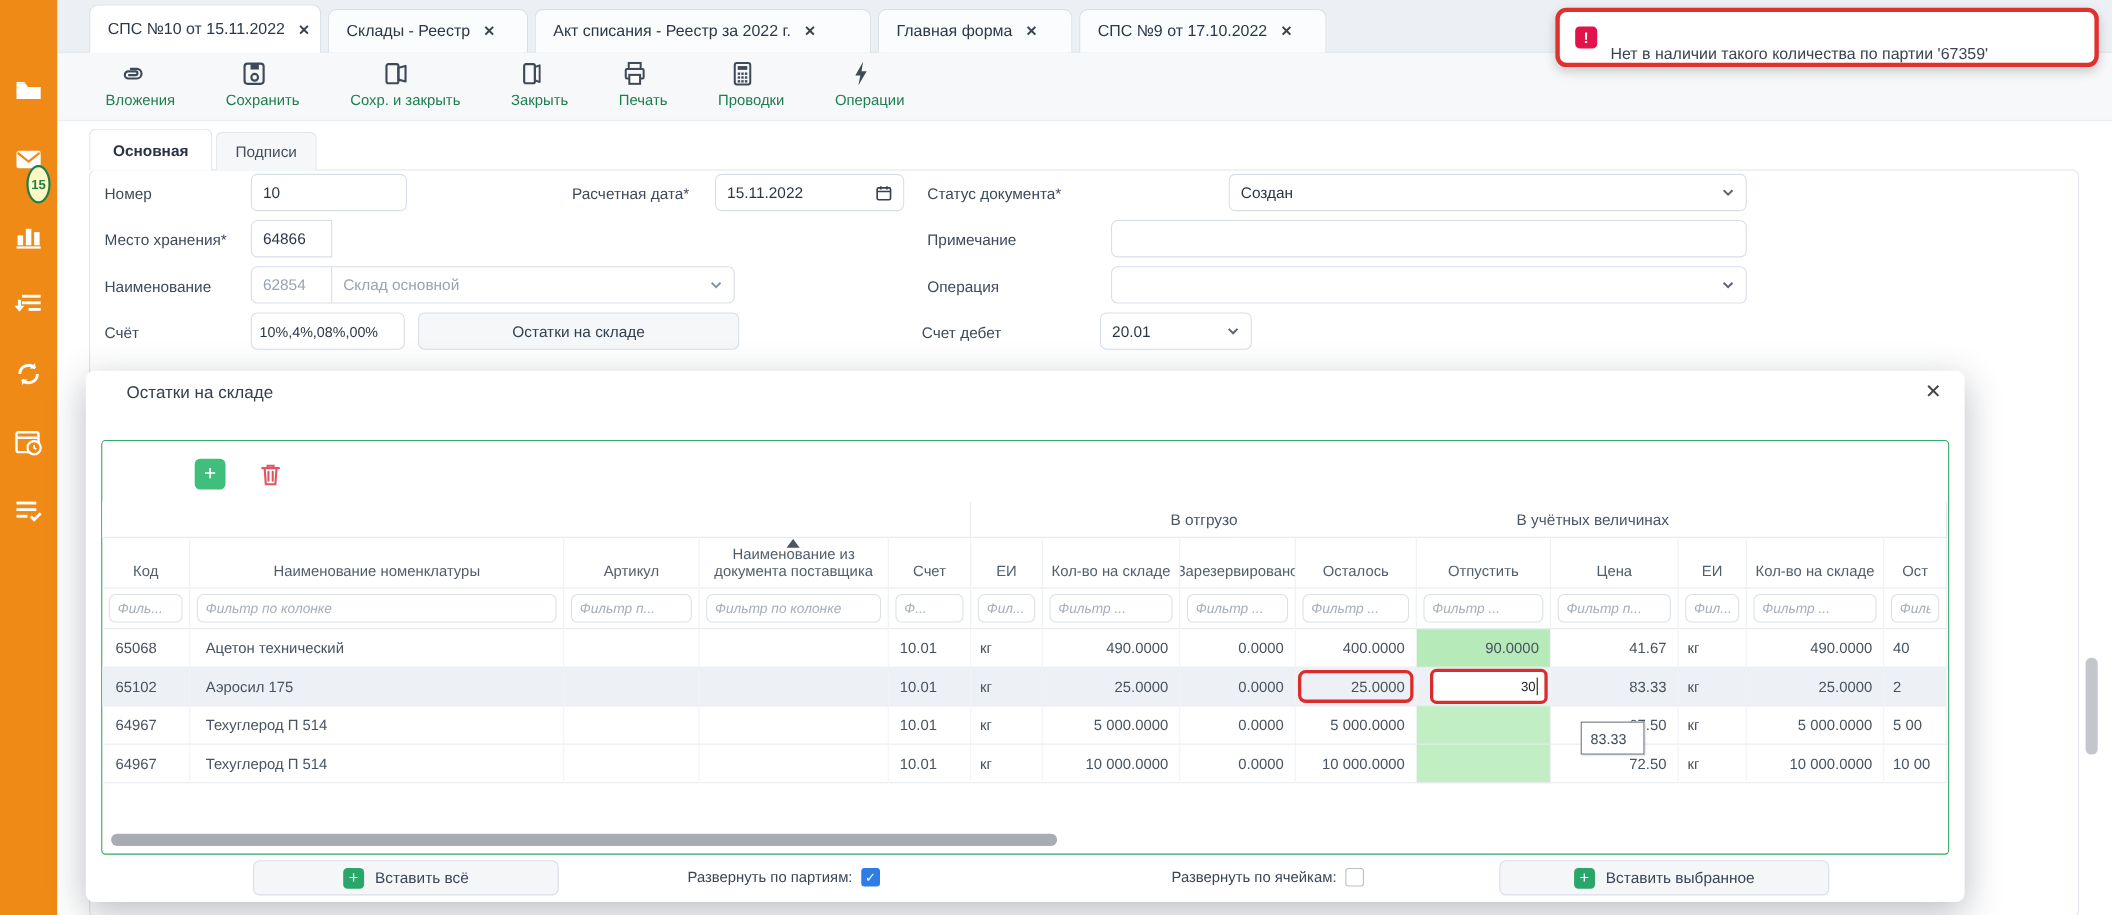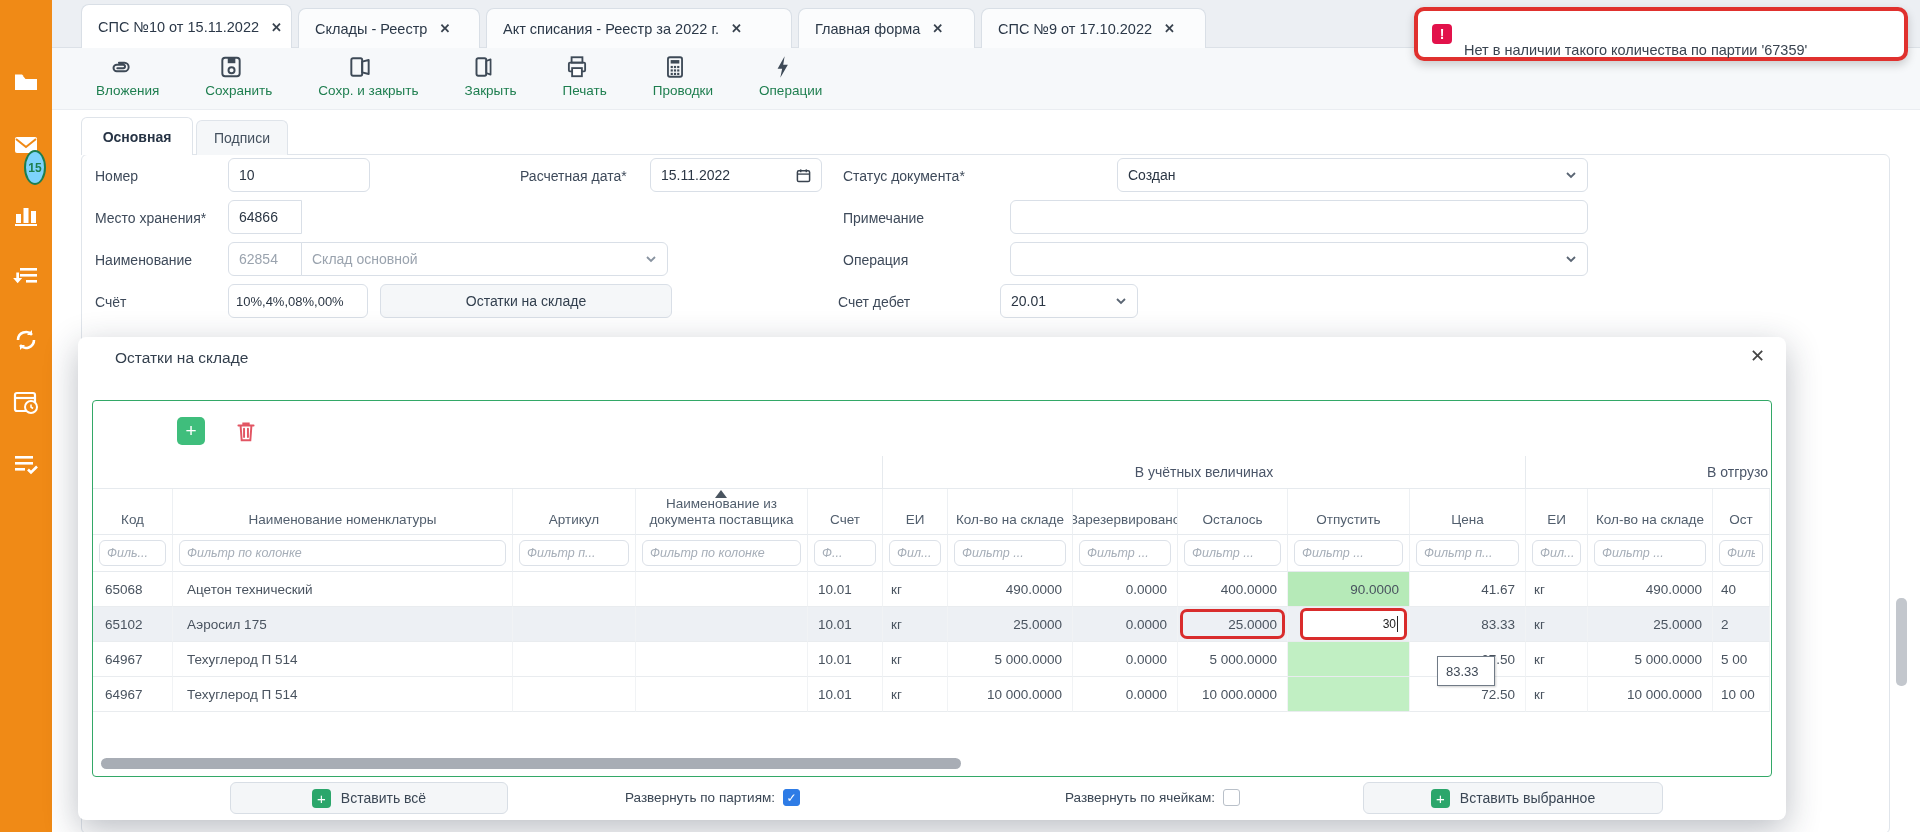--- a/index.html
+++ b/index.html
@@ -4,21 +4,21 @@
 <style>
   html,body{margin:0;padding:0;background:#fff;}
   *{box-sizing:border-box;}
   .stage{position:relative;width:1920px;height:832px;overflow:hidden;background:#fff;
          font-family:"Liberation Sans",sans-serif;color:#3a4554;}
   .abs{position:absolute;}
 
   
   .sidebar{left:0;top:0;width:52px;height:832px;background:#F08A16;z-index:5;}
   .side-ic{position:absolute;left:12px;width:28px;height:28px;}
-  .badge{position:absolute;left:24px;width:22px;height:35px;border-radius:50%;background:#7dd3fc;
+  .badge{position:absolute;left:24px;width:22px;height:35px;border-radius:50%;background:#fef9c3;
          border:2px solid #1E7E4F;color:#1E7E4F;font-size:12px;font-weight:bold;
          display:flex;align-items:center;justify-content:center;}
 
   
   .tabbar{left:52px;top:0;width:1868px;height:48px;background:#ECEFF3;border-bottom:1px solid #DCE1E7;}
   .doctab{position:absolute;top:8px;height:40px;background:#FBFCFD;border:1px solid #D9DFE6;border-bottom:none;
           border-radius:8px 8px 0 0;display:flex;align-items:center;gap:12px;padding:0 16px;
           font-size:14.5px;color:#2B3848;white-space:nowrap;}
   .doctab.active{top:4px;height:45px;background:#FFFFFF;}
   .tab-x{color:#39434f;font-weight:bold;font-size:13px;cursor:pointer;}
@@ -304,22 +304,22 @@
 
     <div class="panel">
       <div class="addbtn">+</div>
       <svg class="trash" viewBox="0 0 24 24">
           <path d="M5 7h14M9.5 7V5h5v2M7 7l1 13.5h8L17 7M10.2 10v7.5M13.8 10v7.5" fill="none" stroke="#E25563" stroke-width="1.8" stroke-linecap="round"></path>
         </svg>
 
       <div class="grid" id="grid">
         <div class="trow">
           <div class="gcell" style="width:790px"></div>
+          <div class="gcell" style="width:244px;border-right:none;justify-content:flex-end;padding-right:2px">В отгрузо</div>
           <div class="gcell" style="width:643px">В учётных величинах</div>
-          <div class="gcell" style="width:244px;border-right:none;justify-content:flex-end;padding-right:2px">В отгрузо</div>
         </div>
         <div class="trow" id="hdr-row">
             <div class="hcell" style="width: 80px;">Код</div>
             <div class="hcell" style="width: 340px;">Наименование номенклатуры</div>
             <div class="hcell" style="width: 123px;">Артикул</div>
             <div class="hcell" style="width: 172px;">Наименование из документа поставщика</div>
             <div class="hcell" style="width: 75px;">Счет</div>
             <div class="hcell" style="width: 65px;">ЕИ</div>
             <div class="hcell" style="width: 125px;">Кол-во на складе</div>
             <div class="hcell" style="width: 105px;">Зарезервировано</div>

